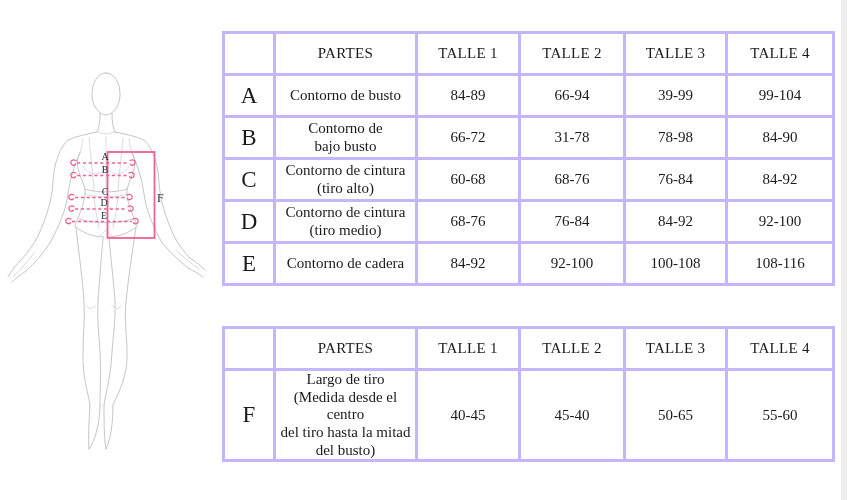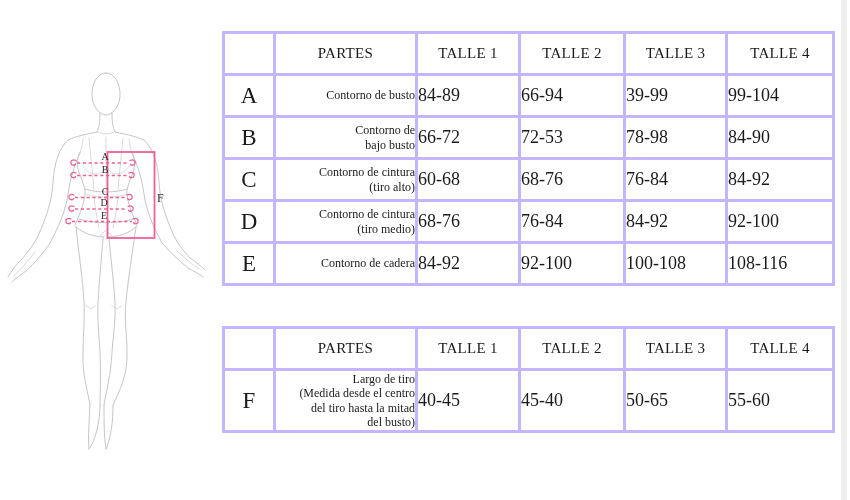--- a/index.html
+++ b/index.html
@@ -30,22 +30,22 @@
     vertical-align:middle;
     background:#ffffff;
     font-weight:normal;
     padding:0;
   }
   tr.hdr{height:42px;}
   tr.row{height:42px;}
   tr.row-tall{height:62px;}
   .cell-head{font-size:15px;text-align:center;letter-spacing:0.3px;}
   .cell-letter{font-size:23px;text-align:center;}
-  .cell-parte{font-size:12px;text-align:right;padding:2px 6px 2px 8px;line-height:1.18;white-space:pre-line;margin-top:19px;}
-  .cell-val{font-size:18px;text-align:left;}
+  .cell-parte{font-size:15px;text-align:center;padding:2px 6px 2px 8px;line-height:1.18;white-space:pre-line;margin-top:19px;}
+  .cell-val{font-size:15px;text-align:center;}
   
   .edge-strip{position:absolute;top:0;right:3px;width:6px;height:500px;background:#eeeeec;}
 </style>
 </head>
 <body>
 
 <div class="figure-area">
   <svg viewBox="0 0 220 500">
 
     <g>
@@ -168,21 +168,21 @@
         <td class="cell-val">84-89</td>
         <td class="cell-val">66-94</td>
         <td class="cell-val">39-99</td>
         <td class="cell-val">99-104</td>
       </tr>
       <tr class="row">
         <td class="cell-letter">B</td>
         <td class="cell-parte">Contorno de
 bajo busto</td>
         <td class="cell-val">66-72</td>
-        <td class="cell-val">72-53</td>
+        <td class="cell-val">31-78</td>
         <td class="cell-val">78-98</td>
         <td class="cell-val">84-90</td>
       </tr>
       <tr class="row">
         <td class="cell-letter">C</td>
         <td class="cell-parte">Contorno de cintura
 (tiro alto)</td>
         <td class="cell-val">60-68</td>
         <td class="cell-val">68-76</td>
         <td class="cell-val">76-84</td>

